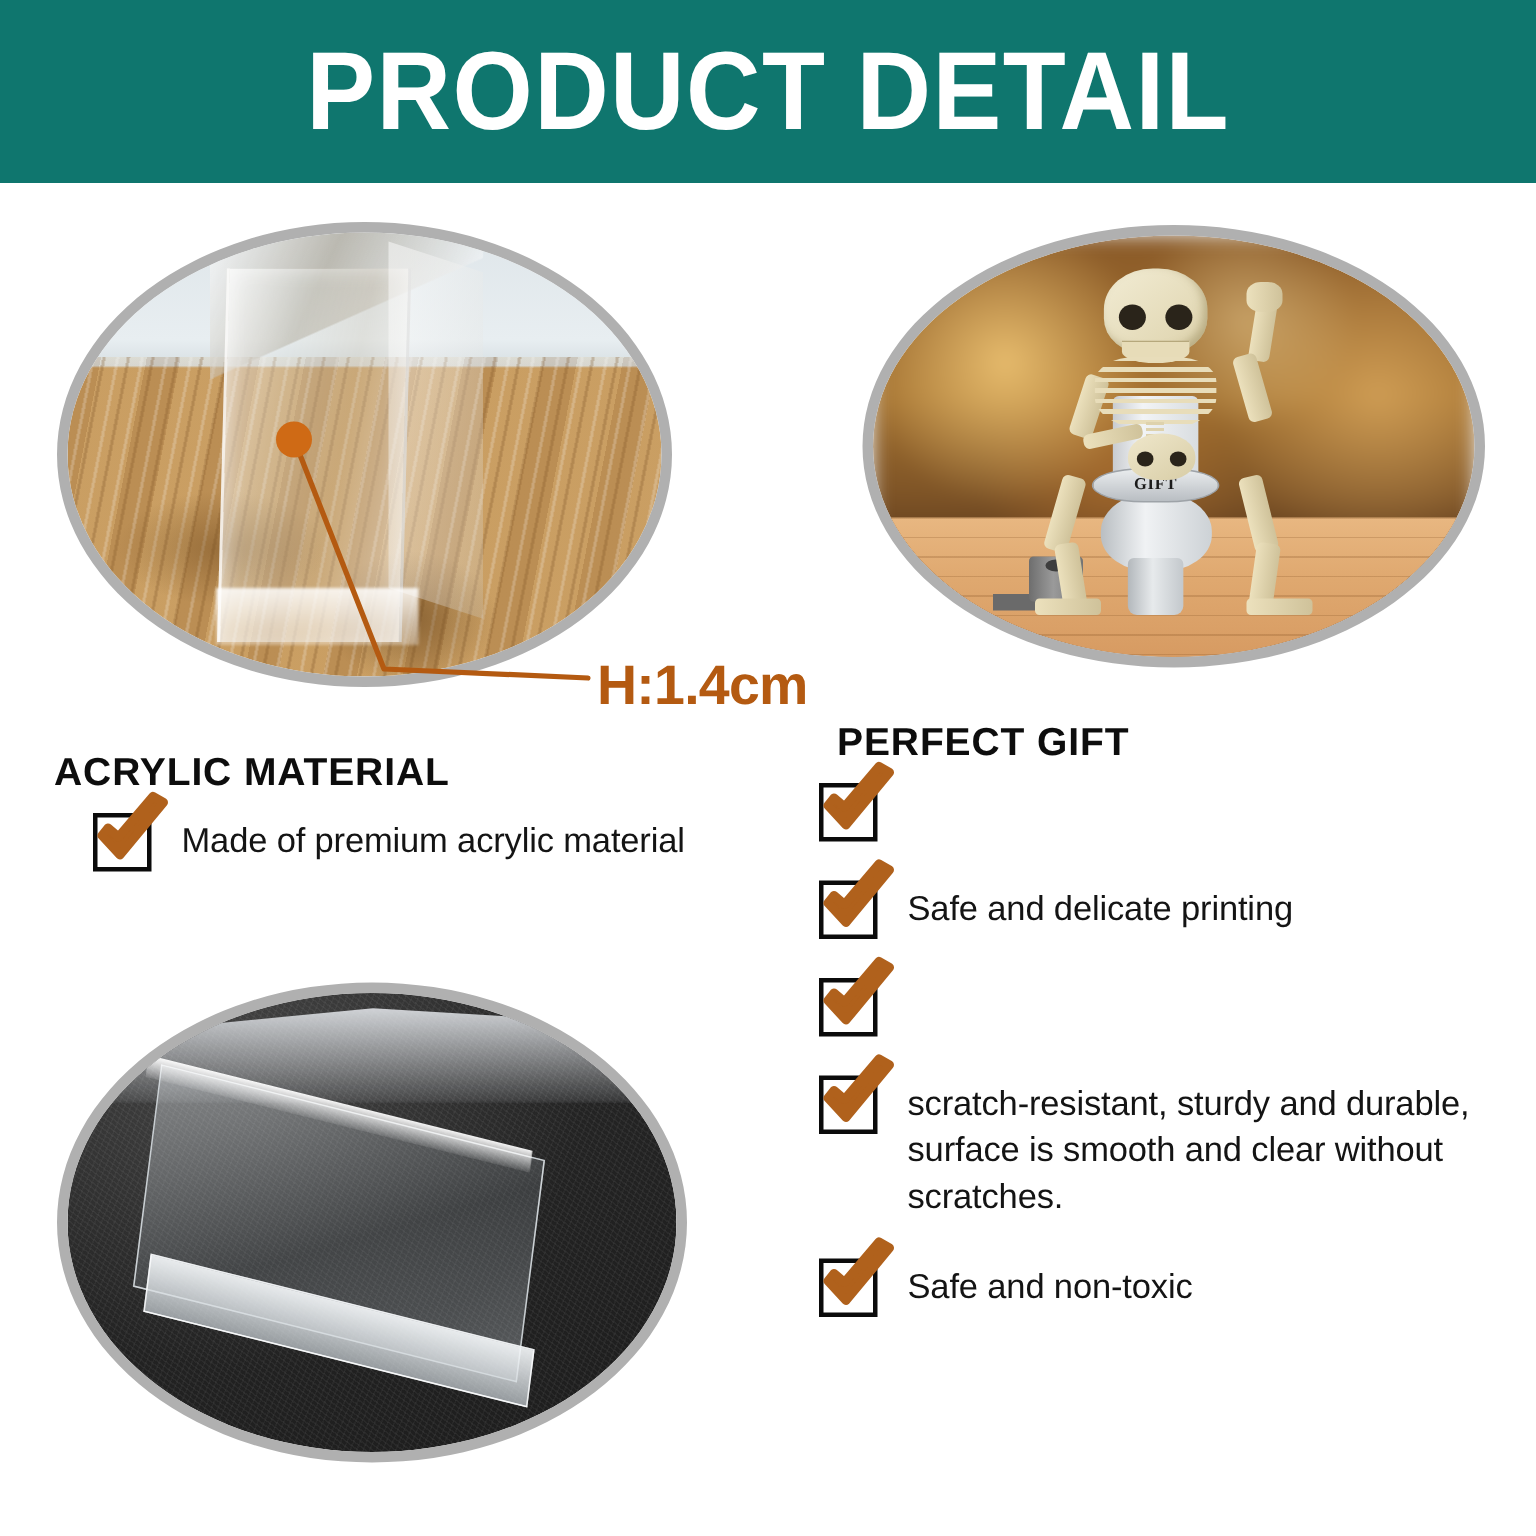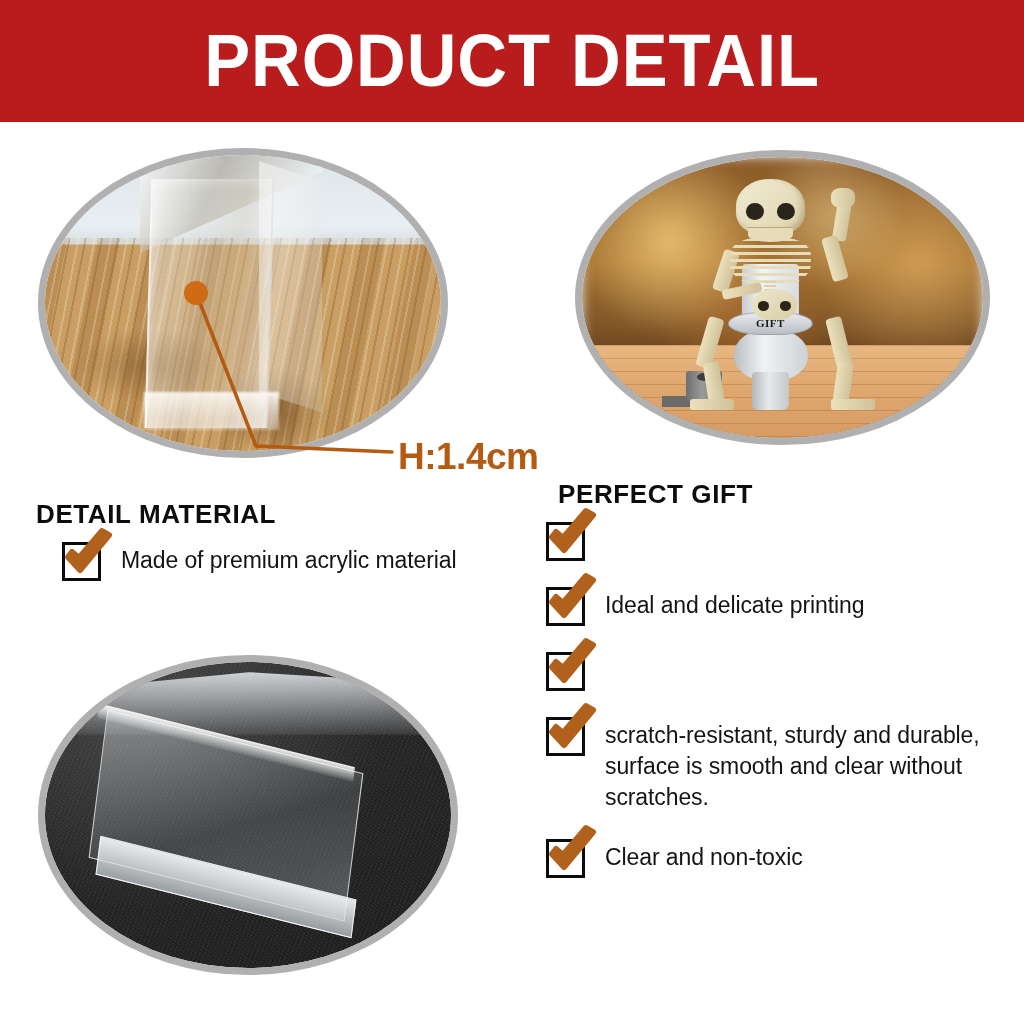--- a/index.html
+++ b/index.html
@@ -15,21 +15,21 @@
     position: relative;
   }
 
   
   .banner {
     position: absolute;
     left: 0;
     top: 0;
     width: 1024px;
     height: 122px;
-    background: #b91c1c;
+    background: #0f766e;
     display: flex;
     align-items: center;
     justify-content: center;
   }
   .banner-title {
     color: #ffffff;
     font-family: "Liberation Sans", sans-serif;
     font-weight: bold;
     font-size: 74px;
     letter-spacing: 1px;
@@ -417,21 +417,21 @@
   <div class="oval-inner">
     <div class="slate-bg"></div>
     <div class="slate-noise"></div>
     <div class="slate-highlight"></div>
     <div class="block-top"></div>
     <div class="block-edge-hl"></div>
     <div class="block-side"></div>
   </div>
 </div>
 
-<div class="section-heading" id="heading-acrylic">DETAIL MATERIAL</div>
+<div class="section-heading" id="heading-acrylic">ACRYLIC MATERIAL</div>
 
 <div class="feature-list" id="list-acrylic">
   <div class="feature-item">
     <span class="checkbox">
       <svg width="56" height="50" viewBox="0 0 56 50" aria-hidden="true">
         <path d="M7 25 L19 38 L48 3 L41 -1 L18 26 L11 20 Z" fill="#b0611c"></path>
         <path d="M7 25 L19 38 L48 3 L41 -1 L18 26 L11 20 Z" fill="none" stroke="#b0611c" stroke-width="6" stroke-linejoin="round"></path>
       </svg>
     </span>
     <span class="feature-text">Made of premium acrylic material</span>
@@ -451,21 +451,21 @@
     </span>
   </div>
 
   <div class="feature-item">
     <span class="checkbox">
       <svg width="56" height="50" viewBox="0 0 56 50" aria-hidden="true">
         <path d="M7 25 L19 38 L48 3 L41 -1 L18 26 L11 20 Z" fill="#b0611c"></path>
         <path d="M7 25 L19 38 L48 3 L41 -1 L18 26 L11 20 Z" fill="none" stroke="#b0611c" stroke-width="6" stroke-linejoin="round"></path>
       </svg>
     </span>
-    <span class="feature-text">Ideal and delicate printing</span>
+    <span class="feature-text">Safe and delicate printing</span>
   </div>
 
   <div class="feature-item">
     <span class="checkbox">
       <svg width="56" height="50" viewBox="0 0 56 50" aria-hidden="true">
         <path d="M7 25 L19 38 L48 3 L41 -1 L18 26 L11 20 Z" fill="#b0611c"></path>
         <path d="M7 25 L19 38 L48 3 L41 -1 L18 26 L11 20 Z" fill="none" stroke="#b0611c" stroke-width="6" stroke-linejoin="round"></path>
       </svg>
     </span>
   </div>
@@ -480,16 +480,16 @@
     <span class="feature-text">scratch-resistant, sturdy and durable, surface is smooth and clear without scratches.</span>
   </div>
 
   <div class="feature-item">
     <span class="checkbox">
       <svg width="56" height="50" viewBox="0 0 56 50" aria-hidden="true">
         <path d="M7 25 L19 38 L48 3 L41 -1 L18 26 L11 20 Z" fill="#b0611c"></path>
         <path d="M7 25 L19 38 L48 3 L41 -1 L18 26 L11 20 Z" fill="none" stroke="#b0611c" stroke-width="6" stroke-linejoin="round"></path>
       </svg>
     </span>
-    <span class="feature-text">Clear and non-toxic</span>
+    <span class="feature-text">Safe and non-toxic</span>
   </div>
 
 </div>
 
 </body></html>

